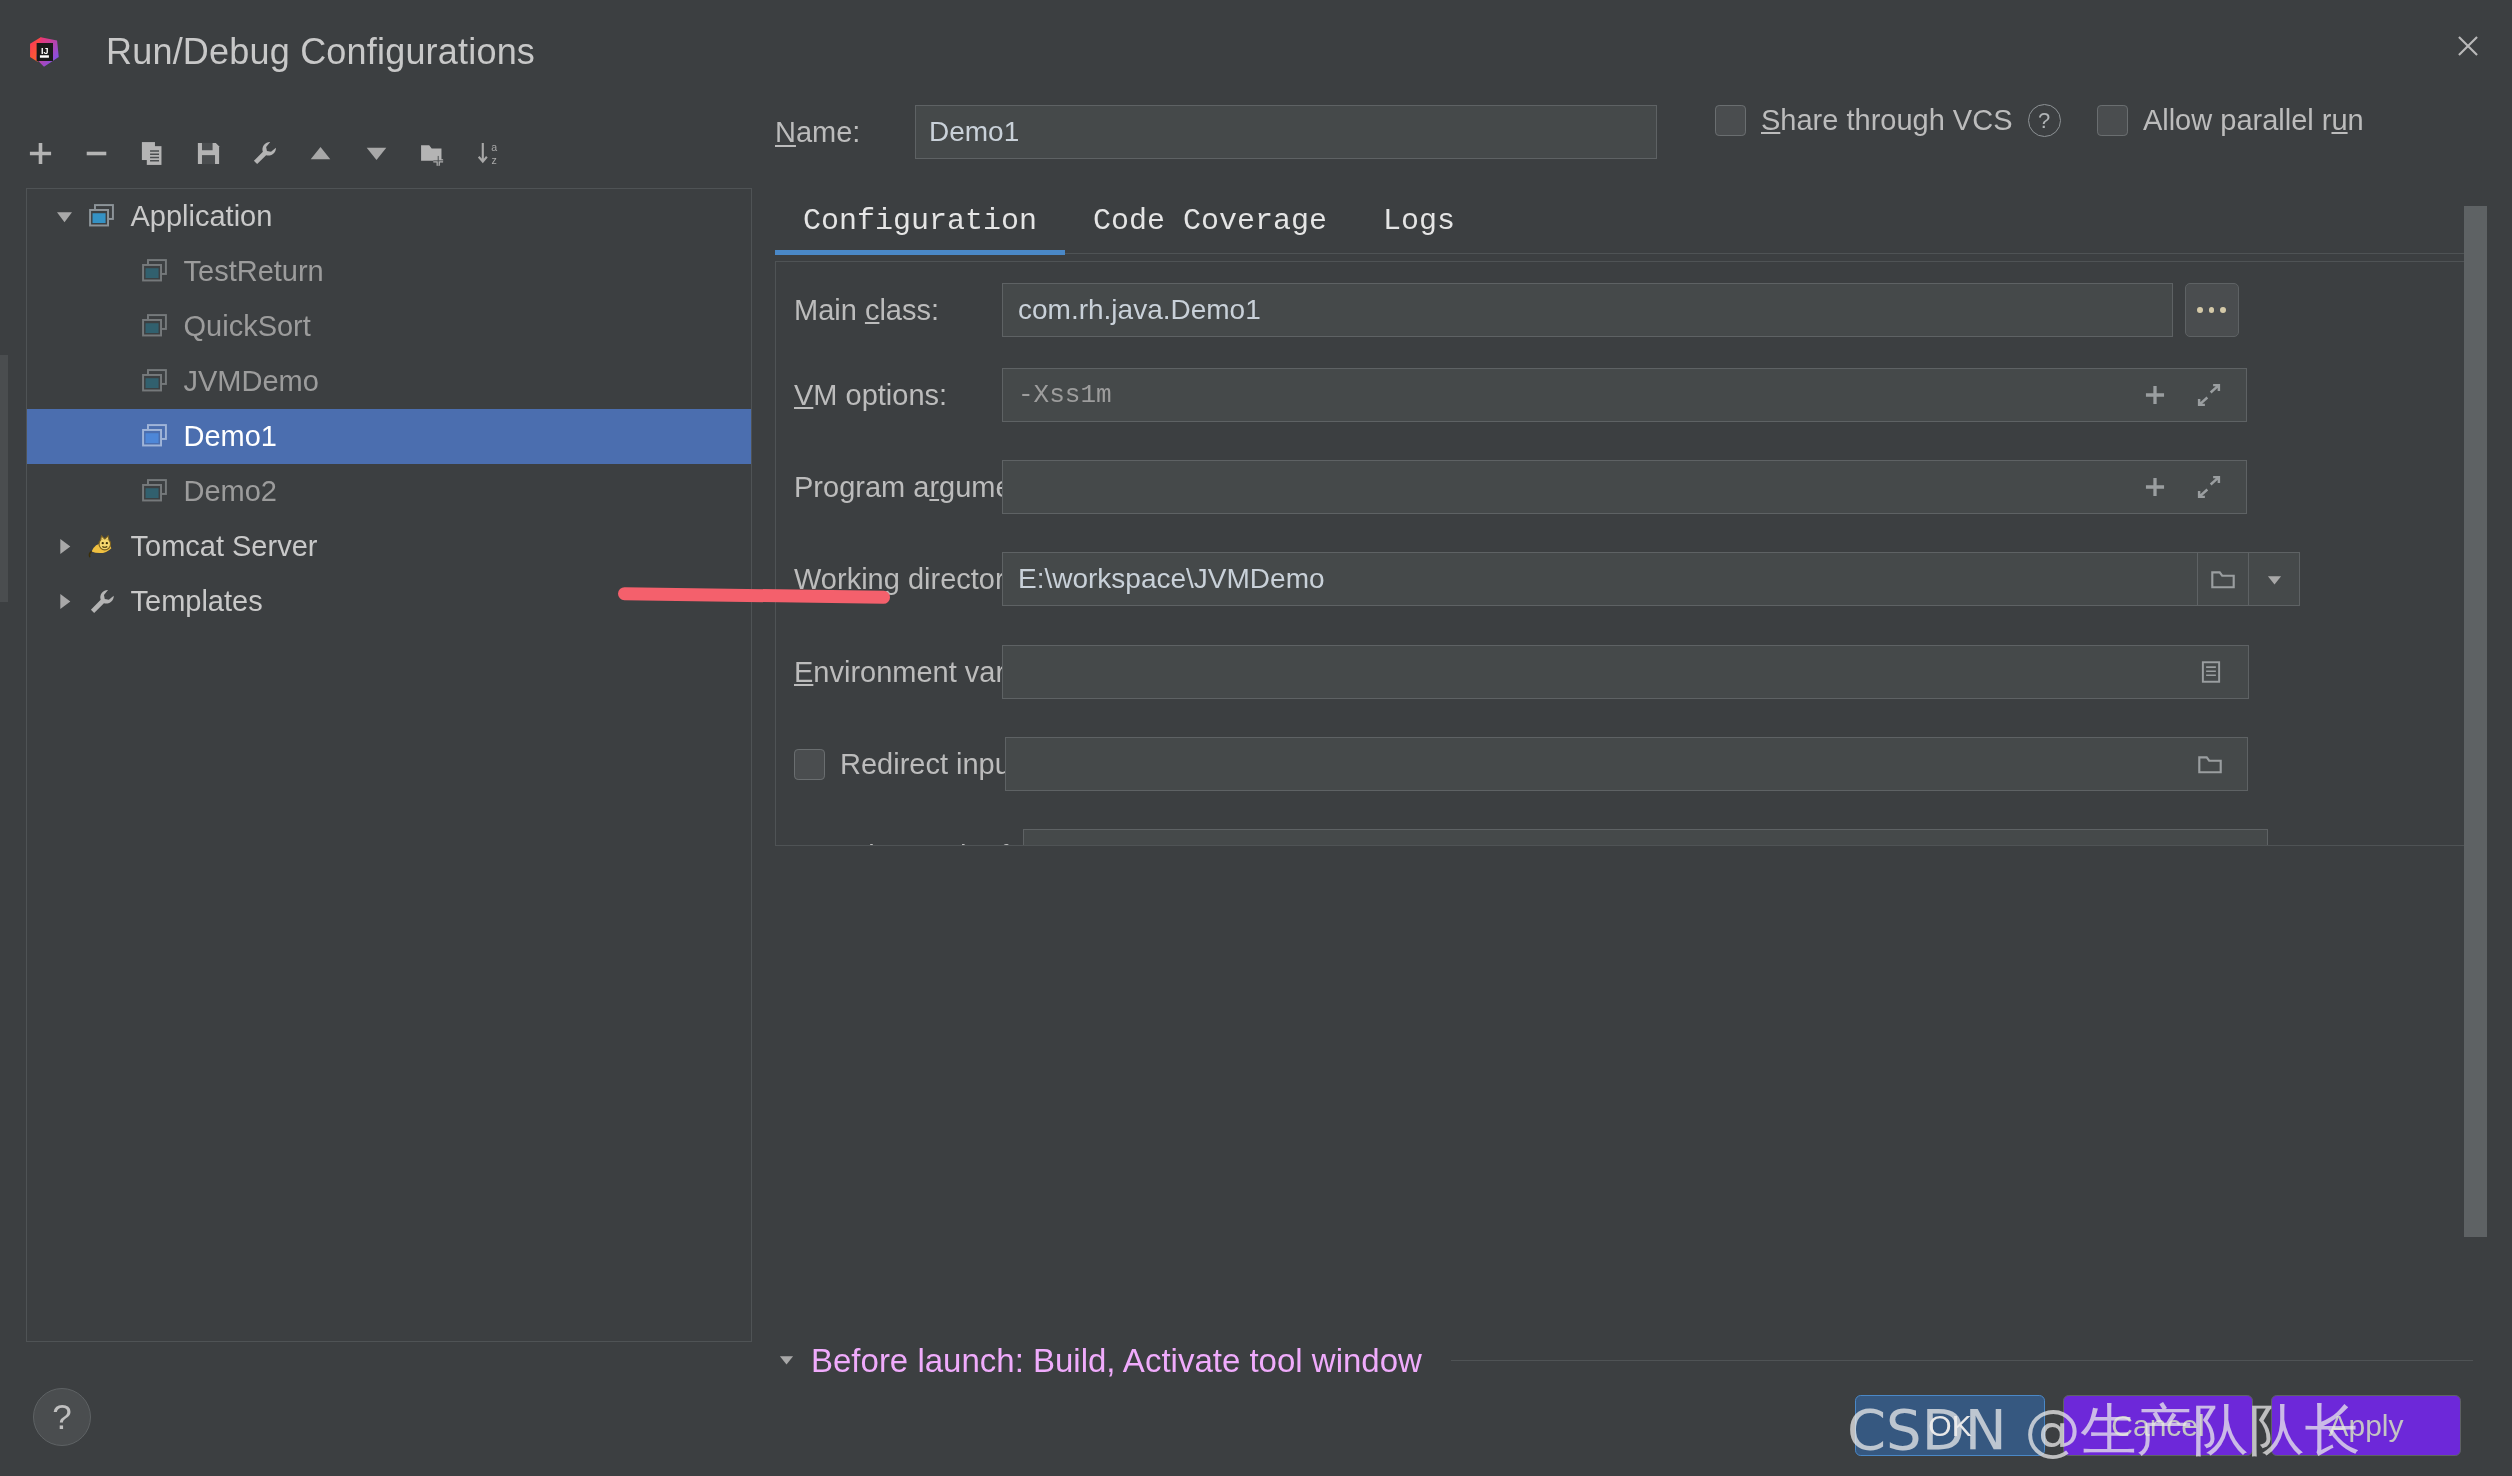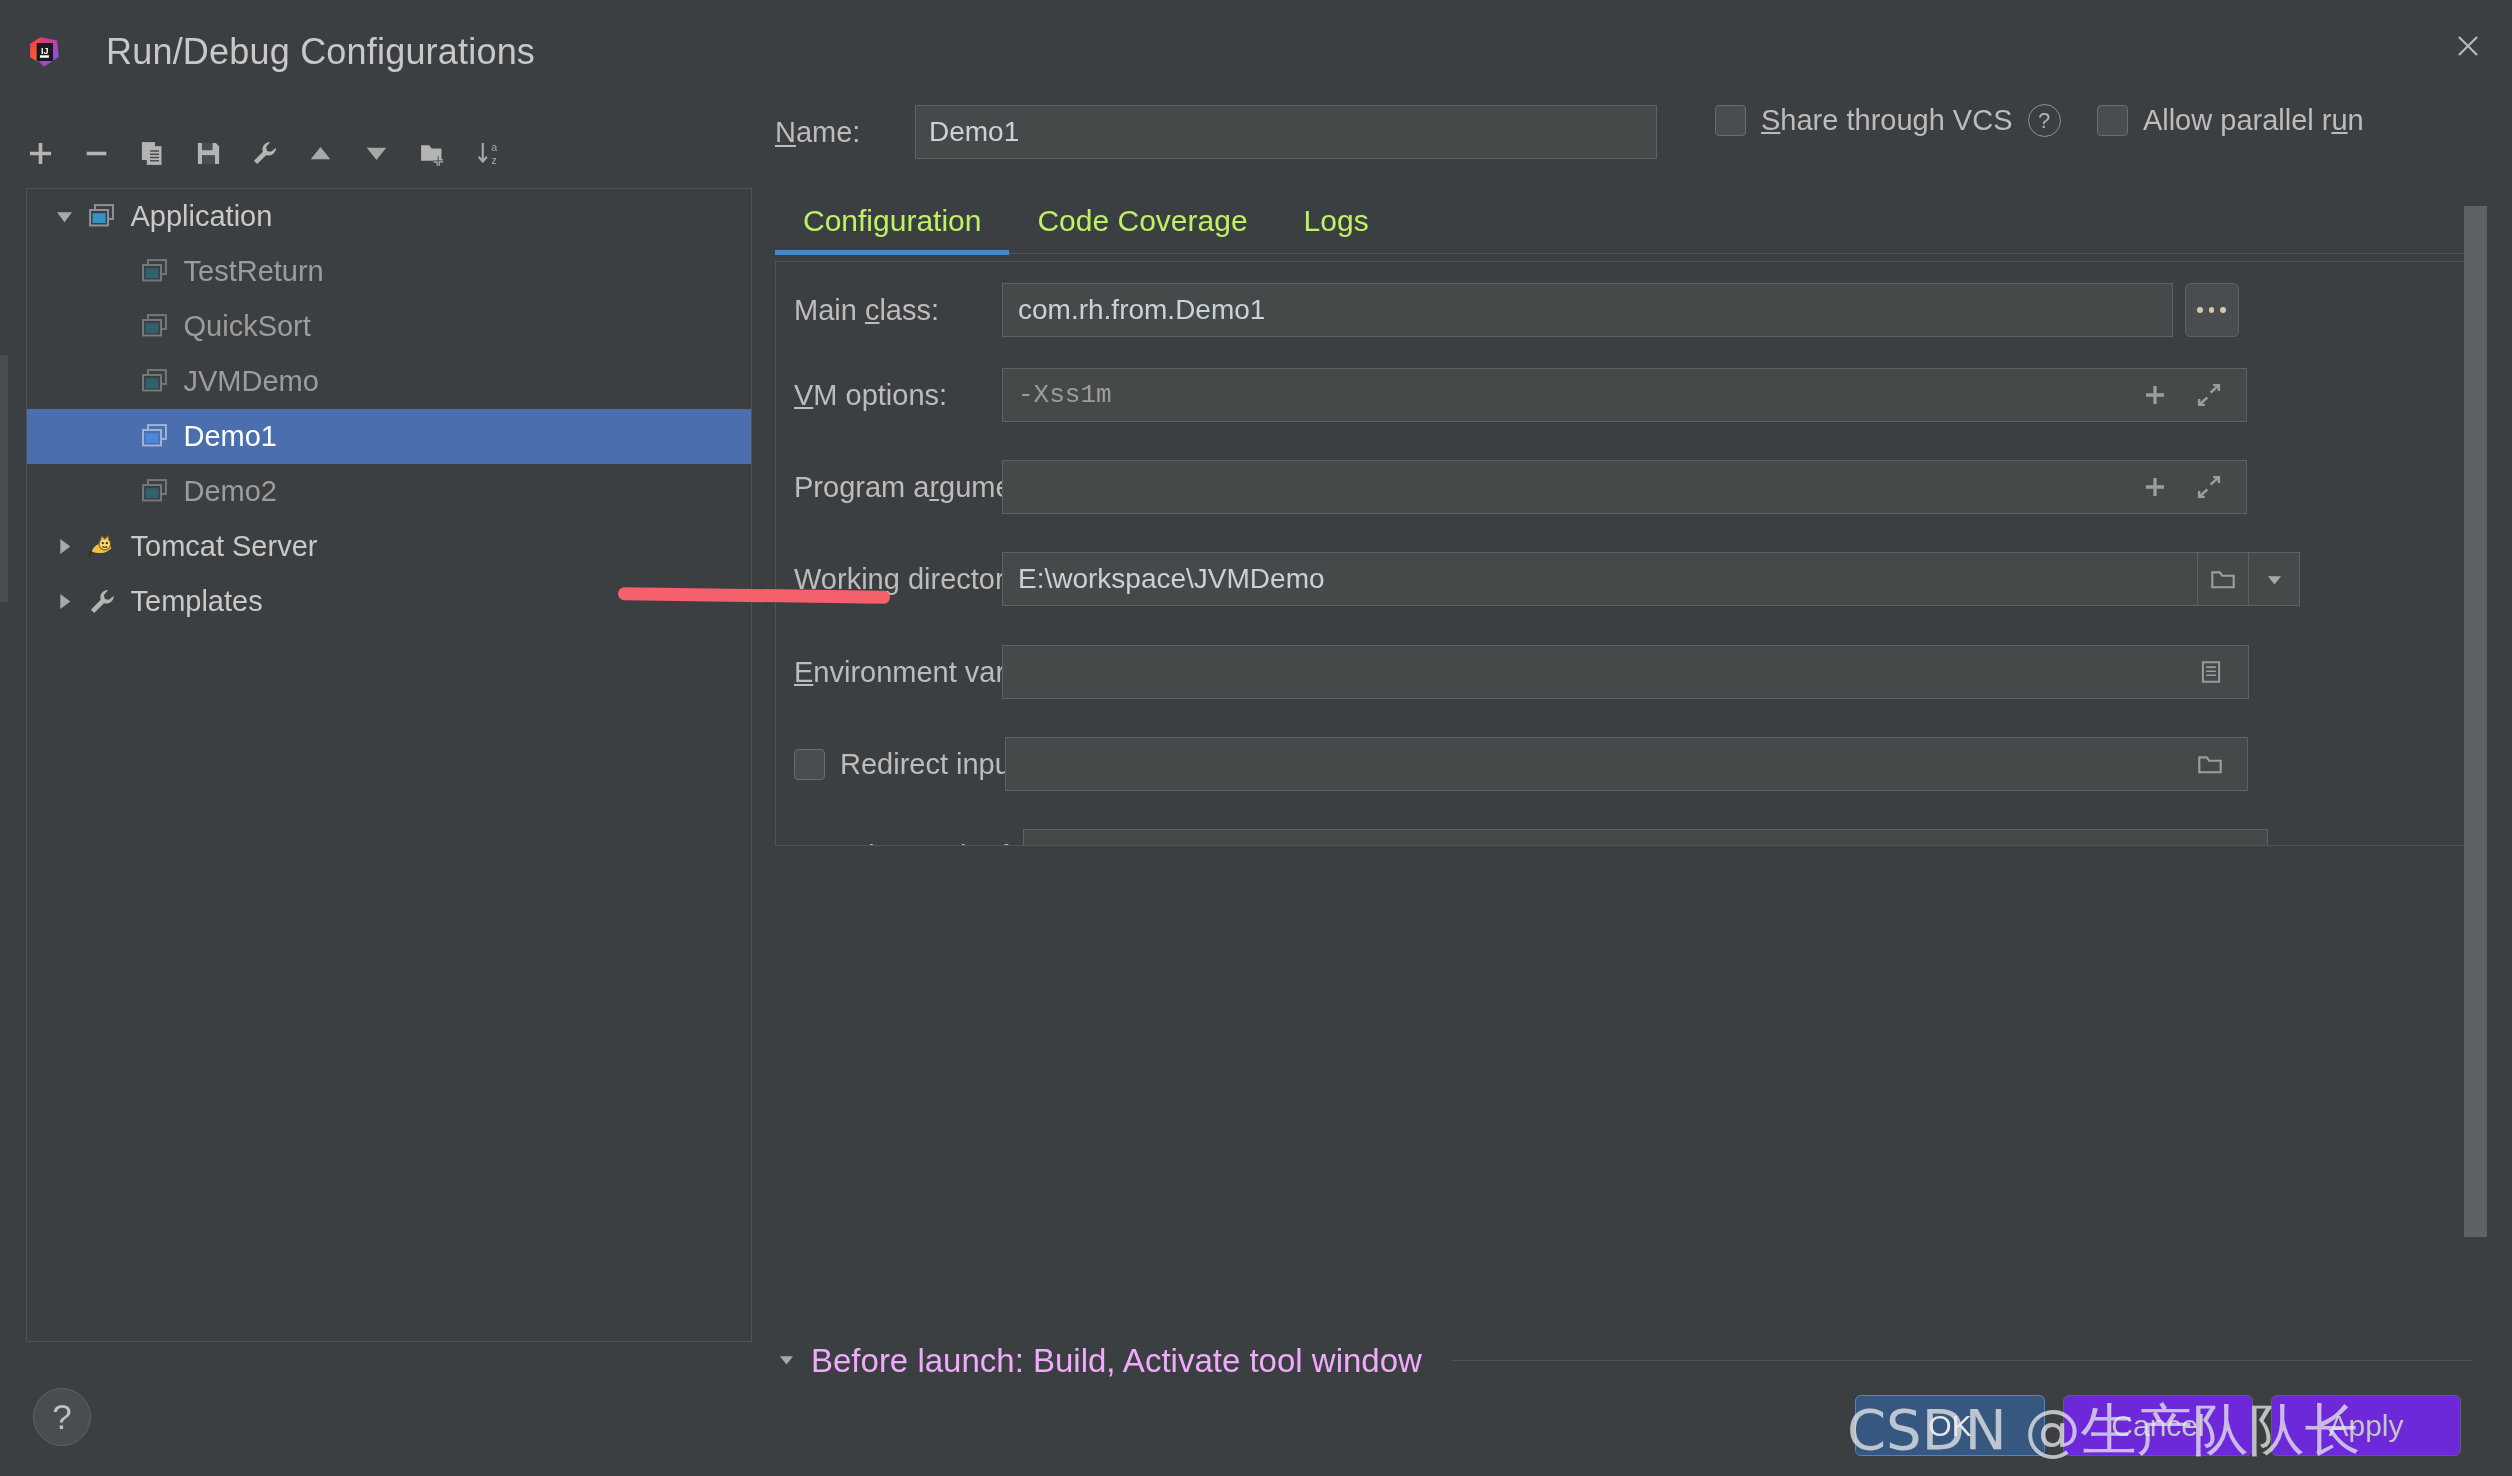--- a/index.html
+++ b/index.html
@@ -131,22 +131,22 @@
     font-size: 22px; cursor: pointer; flex: 0 0 auto;
   }
 
   
   .tabs {
     position: absolute; left: 0; top: 92px;
     display: flex; align-items: flex-end; gap: 0;
     border-bottom: 1.6px solid #4f5355; width: 1698px; height: 63px;
   }
   .tab {
-    font-size: 30px; color: #bef264; padding: 0 28px 15px 28px;
-    cursor: pointer; position: relative; white-space: nowrap;
+    font-size: 30px; color: #e5e5e5; padding: 0 28px 15px 28px;
+    cursor: pointer; position: relative; white-space: nowrap; font-family: Liberation Mono, monospace;
   }
   .tab.active::after {
     content: ""; position: absolute; left: 0; right: 0; bottom: -1.6px;
     height: 5px; background: #4a88c7;
   }
 
   
   .formbox {
     position: absolute; left: 0; top: 162px;
     width: 1698px; height: 585px;
@@ -479,21 +479,21 @@
       <div class="tab active">Configuration</div>
       <div class="tab">Code Coverage</div>
       <div class="tab">Logs</div>
     </div>
 
     <div class="formbox">
 
       <div class="frow" style="top:21.4px;">
         <span class="flabel">Main <u>c</u>lass:</span>
         <div class="fctl" style="display:flex; align-items:center; gap:11.5px;">
-          <div class="fin" style="width:1171px;">com.rh.from.Demo1</div>
+          <div class="fin" style="width:1171px;">com.rh.java.Demo1</div>
           <div class="browsebtn">
             <span class="dots">
                 <i></i>
                 <i></i>
                 <i></i>
               </span>
           </div>
         </div>
       </div>
 

